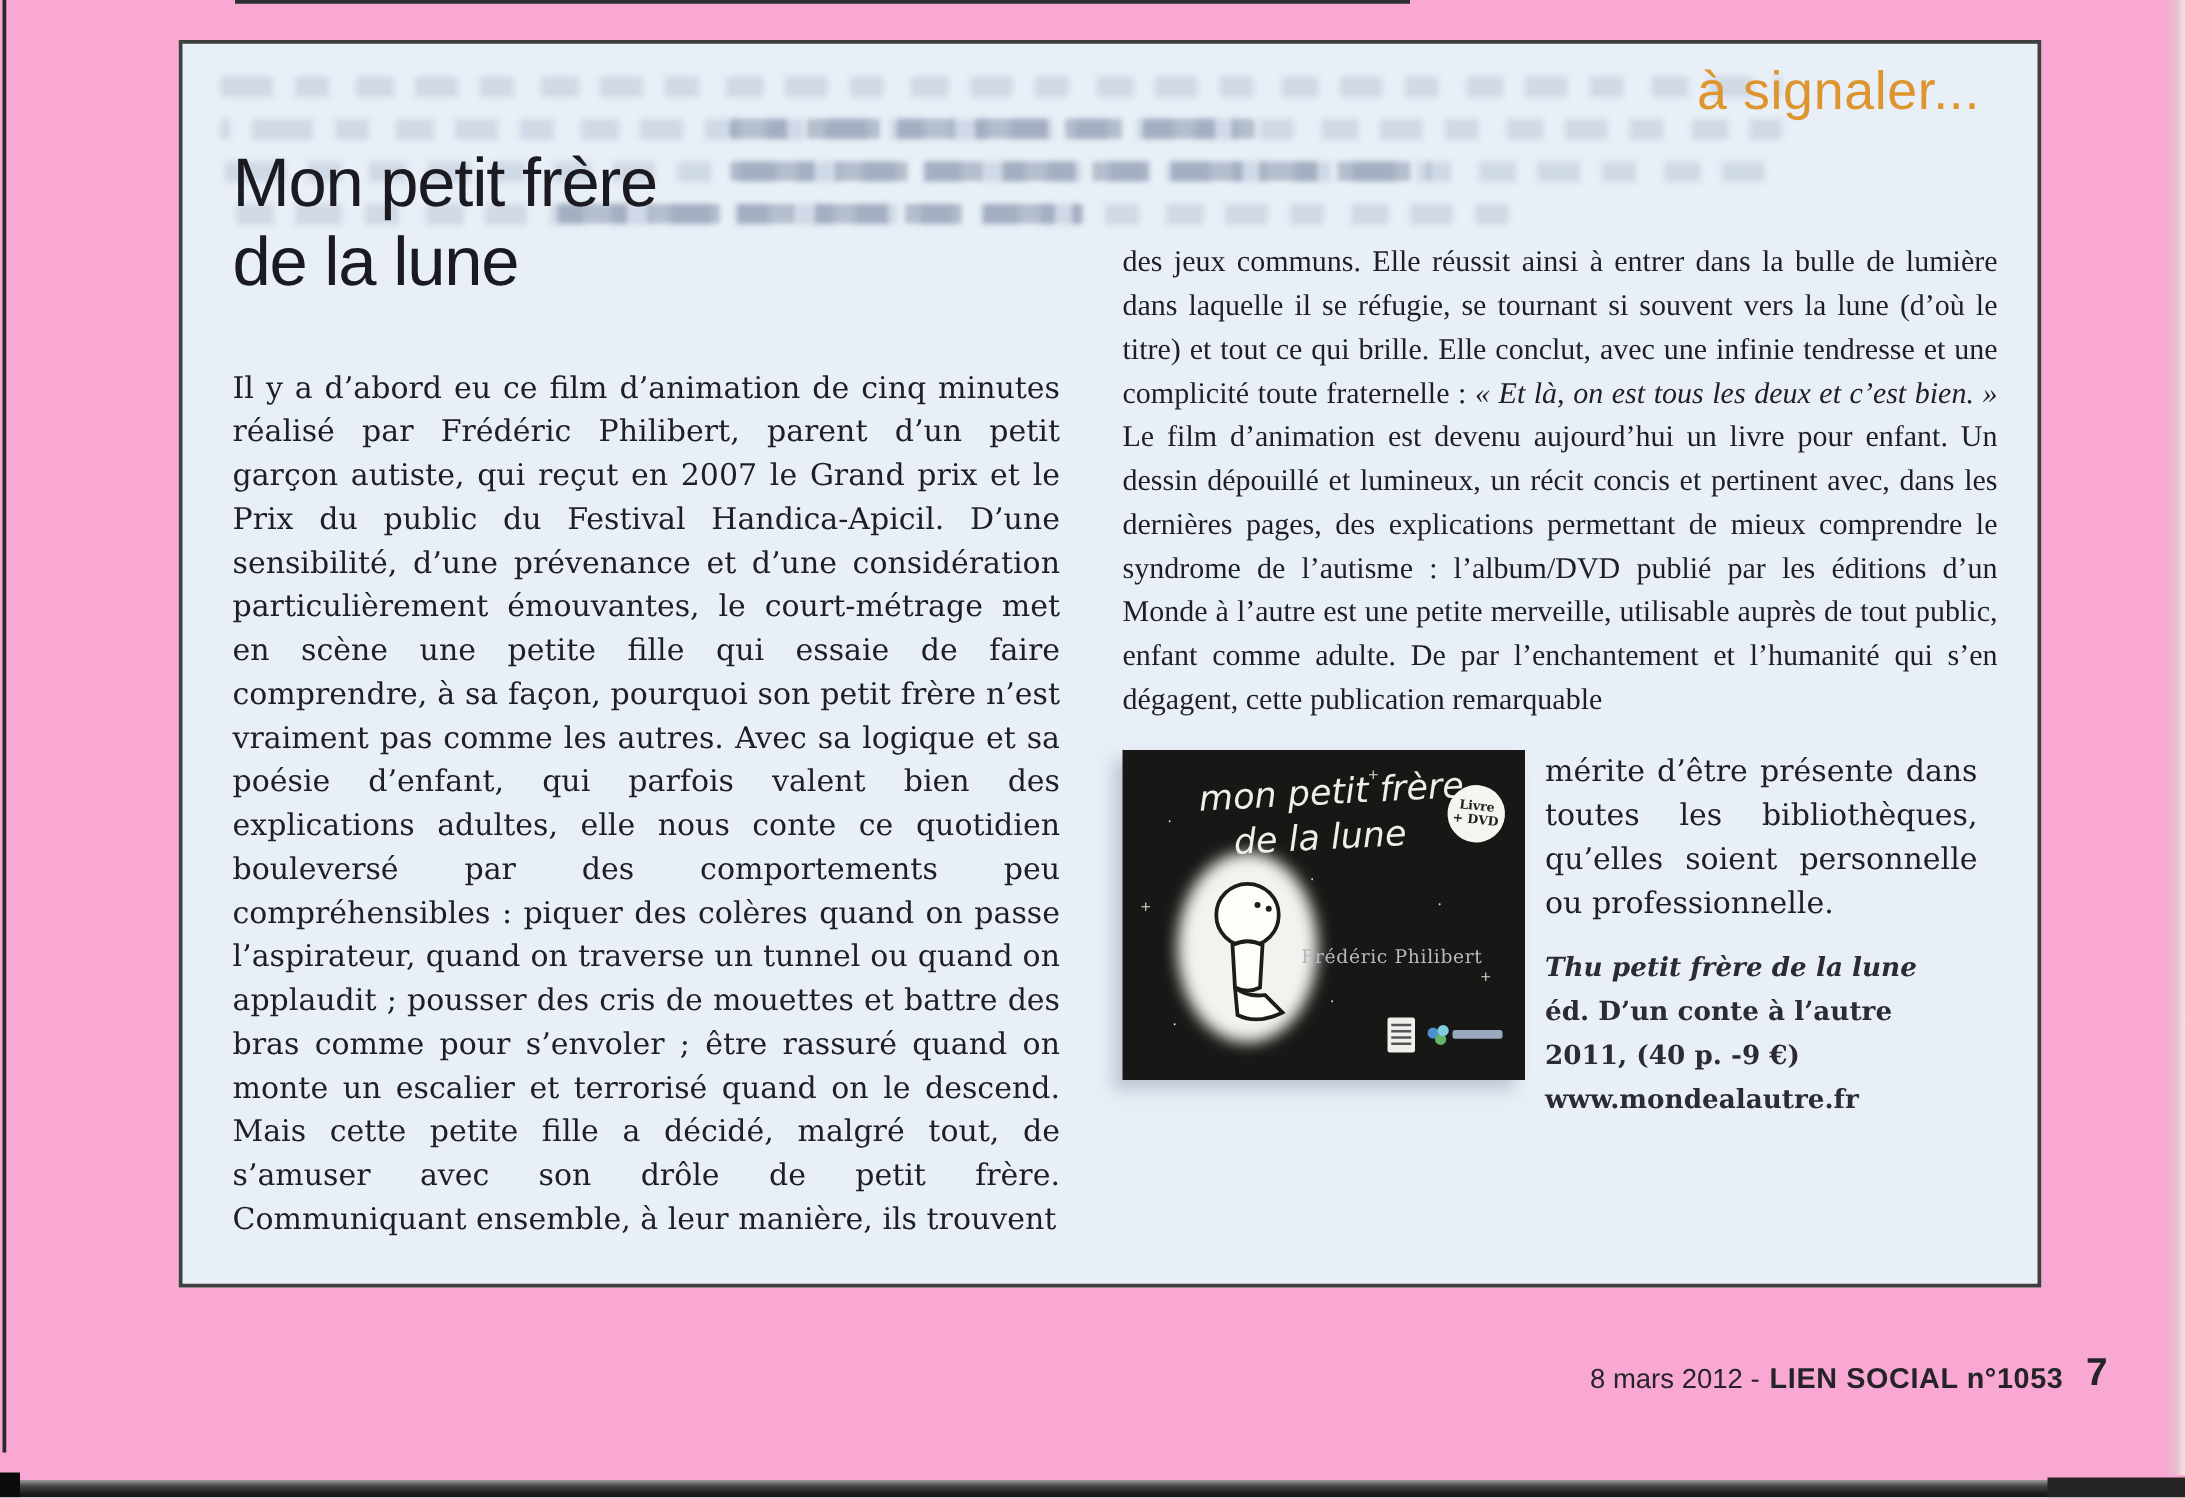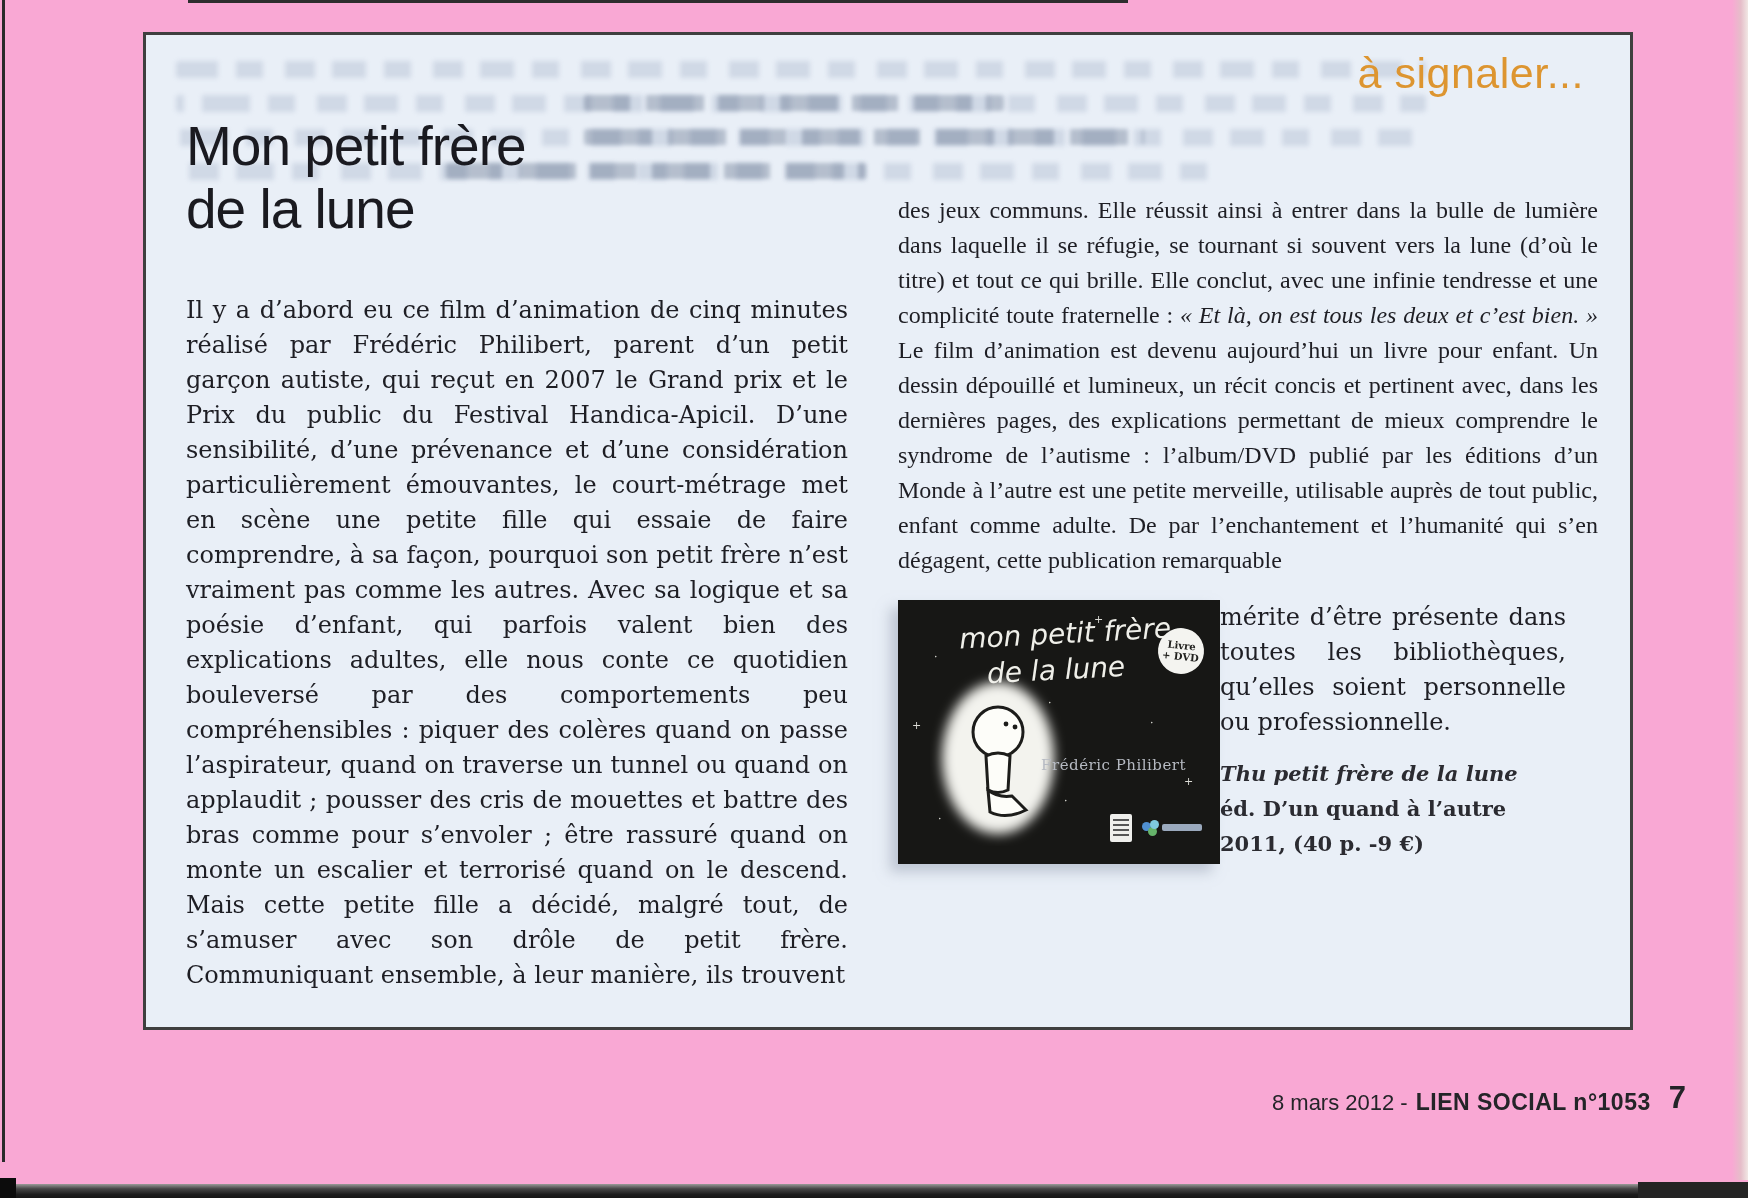--- a/index.html
+++ b/index.html
@@ -59,21 +59,21 @@
     font-family:"DejaVu Serif","Liberation Serif",serif;
     font-size:24px;line-height:35px;color:#1e1e24;
     text-align:justify;
   }
   .col-left{position:absolute;left:40px;top:258px;width:662px;}
   .col-left p{margin:0;}
   .col-right{position:absolute;left:752px;top:158px;width:700px;}
   .col-right .para{margin:0;font-family:Liberation Serif, serif;}
   .quote{font-style:italic;}
   .bottom-row{display:flex;margin-top:22px;}
-  .wrap-col{width:346px;}
+  .wrap-col{margin-left:16px;width:346px;}
   .wrap-text{margin:0;}
 
   
   .cover{
     position:relative;flex:0 0 322px;width:322px;height:264px;background:#171715;
     box-shadow:-8px 8px 12px rgba(150,160,178,.5);
   }
   .cover-title{
     position:absolute;left:62px;top:16px;
     font-family:"DejaVu Sans",sans-serif;font-style:italic;
@@ -183,22 +183,23 @@
           <span class="star" style="left:252px;top:118px">·</span>
           <span class="star" style="left:286px;top:176px">+</span>
           <span class="star" style="left:40px;top:214px">·</span>
           <span class="star" style="left:166px;top:196px">·</span>
         </div>
 
         <div class="wrap-col">
           <p class="wrap-text">mérite d’être présente dans toutes les bibliothèques, qu’elles soient personnelle ou professionnelle.</p>
           <div class="credits">
             <div class="credit-title">Thu petit frère de la lune</div>
-            <div>éd. D’un quand à l’autre</div>
+            <div>éd. D’un conte à l’autre</div>
             <div>2011, (40 p. -9 €)</div>
+            <div>www.mondealautre.fr</div>
           </div>
         </div>
 
       </div>
     </div>
   </div>
 
   <div class="footer">
     <span class="f-date">8 mars 2012 -</span>
     <span class="f-journal">LIEN SOCIAL n°1053</span>

